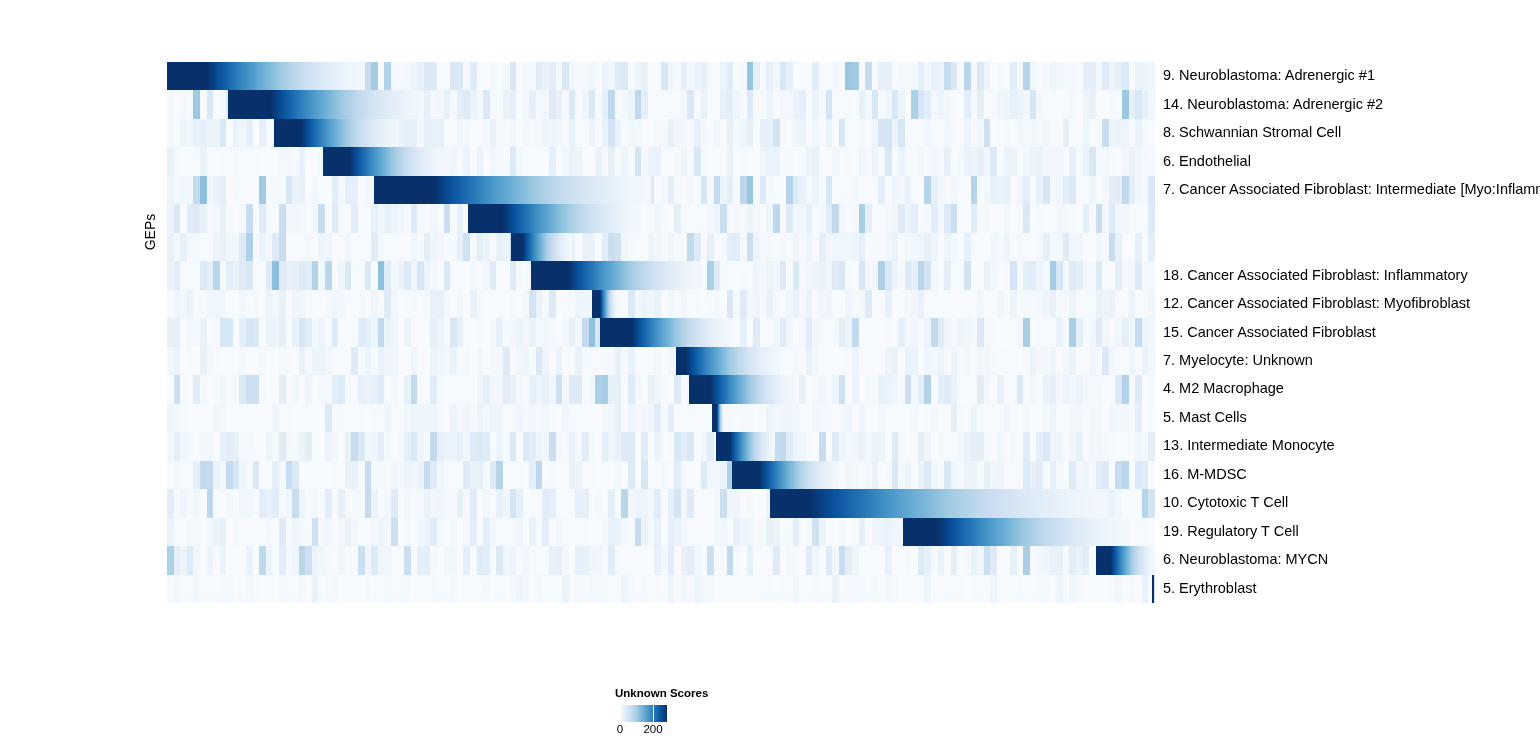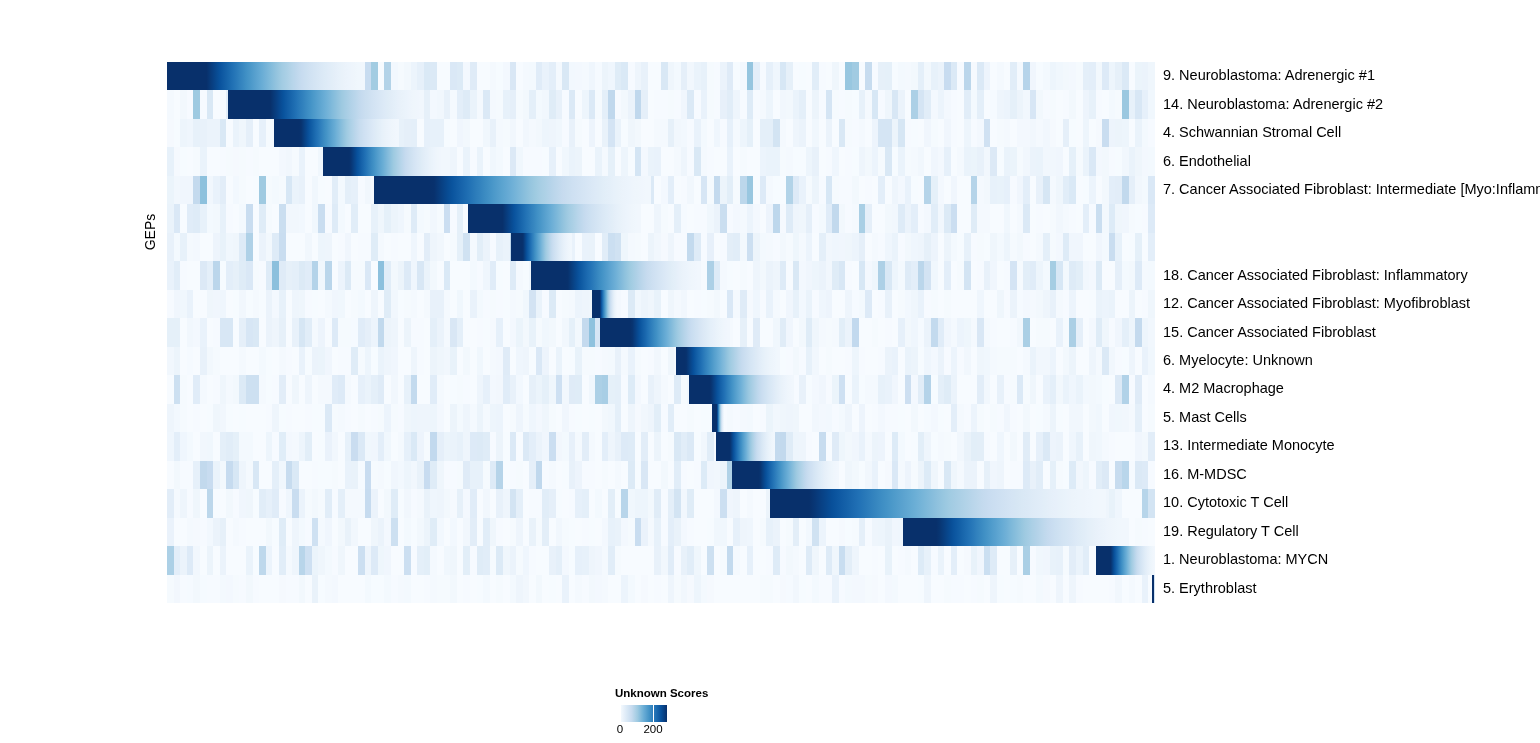--- a/index.html
+++ b/index.html
@@ -224,34 +224,34 @@
       </div>
       <div class="hm-row" style="top: 512.526px; height: 28.4737px;">
         <div class="hm-noise" style="background: linear-gradient(to right, rgb(245, 250, 254) 0%, rgb(245, 250, 254) 0.667%, rgb(242, 247, 253) 0.667%, rgb(242, 247, 253) 1.333%, rgb(246, 250, 255) 1.333%, rgb(246, 250, 255) 2%, rgb(245, 250, 255) 2%, rgb(245, 250, 255) 2.667%, rgb(242, 248, 253) 2.667%, rgb(242, 248, 253) 3.333%, rgb(245, 250, 255) 3.333%, rgb(245, 250, 255) 4%, rgb(246, 250, 255) 4%, rgb(246, 250, 255) 4.667%, rgb(246, 250, 255) 4.667%, rgb(246, 250, 255) 5.333%, rgb(243, 249, 254) 5.333%, rgb(243, 249, 254) 6%, rgb(243, 248, 254) 6%, rgb(243, 248, 254) 6.667%, rgb(245, 250, 254) 6.667%, rgb(245, 250, 254) 7.333%, rgb(246, 250, 255) 7.333%, rgb(246, 250, 255) 8%, rgb(242, 248, 253) 8%, rgb(242, 248, 253) 8.667%, rgb(246, 250, 255) 8.667%, rgb(246, 250, 255) 9.333%, rgb(247, 251, 255) 9.333%, rgb(247, 251, 255) 10%, rgb(247, 251, 255) 10%, rgb(247, 251, 255) 10.667%, rgb(247, 251, 255) 10.667%, rgb(247, 251, 255) 11.333%, rgb(245, 249, 254) 11.333%, rgb(245, 249, 254) 12%, rgb(246, 250, 255) 12%, rgb(246, 250, 255) 12.667%, rgb(246, 250, 255) 12.667%, rgb(246, 250, 255) 13.333%, rgb(242, 248, 253) 13.333%, rgb(242, 248, 253) 14%, rgb(247, 251, 255) 14%, rgb(247, 251, 255) 14.667%, rgb(233, 242, 250) 14.667%, rgb(233, 242, 250) 15.333%, rgb(246, 251, 255) 15.333%, rgb(246, 251, 255) 16%, rgb(244, 249, 254) 16%, rgb(244, 249, 254) 16.667%, rgb(243, 248, 254) 16.667%, rgb(243, 248, 254) 17.333%, rgb(247, 251, 255) 17.333%, rgb(247, 251, 255) 18%, rgb(247, 251, 255) 18%, rgb(247, 251, 255) 18.667%, rgb(247, 251, 255) 18.667%, rgb(247, 251, 255) 19.333%, rgb(247, 251, 255) 19.333%, rgb(247, 251, 255) 20%, rgb(243, 249, 254) 20%, rgb(243, 249, 254) 20.667%, rgb(246, 251, 255) 20.667%, rgb(246, 251, 255) 21.333%, rgb(246, 251, 255) 21.333%, rgb(246, 251, 255) 22%, rgb(243, 249, 254) 22%, rgb(243, 249, 254) 22.667%, rgb(246, 250, 255) 22.667%, rgb(246, 250, 255) 23.333%, rgb(244, 249, 254) 23.333%, rgb(244, 249, 254) 24%, rgb(243, 249, 254) 24%, rgb(243, 249, 254) 24.667%, rgb(247, 251, 255) 24.667%, rgb(247, 251, 255) 25.333%, rgb(247, 251, 255) 25.333%, rgb(247, 251, 255) 26%, rgb(246, 250, 255) 26%, rgb(246, 250, 255) 26.667%, rgb(244, 249, 254) 26.667%, rgb(244, 249, 254) 27.333%, rgb(245, 250, 254) 27.333%, rgb(245, 250, 254) 28%, rgb(245, 250, 254) 28%, rgb(245, 250, 254) 28.667%, rgb(242, 248, 253) 28.667%, rgb(242, 248, 253) 29.333%, rgb(247, 251, 255) 29.333%, rgb(247, 251, 255) 30%, rgb(246, 250, 255) 30%, rgb(246, 250, 255) 30.667%, rgb(247, 251, 255) 30.667%, rgb(247, 251, 255) 31.333%, rgb(246, 251, 255) 31.333%, rgb(246, 251, 255) 32%, rgb(243, 249, 254) 32%, rgb(243, 249, 254) 32.667%, rgb(247, 251, 255) 32.667%, rgb(247, 251, 255) 33.333%, rgb(245, 250, 254) 33.333%, rgb(245, 250, 254) 34%, rgb(247, 251, 255) 34%, rgb(247, 251, 255) 34.667%, rgb(243, 249, 254) 34.667%, rgb(243, 249, 254) 35.333%, rgb(238, 245, 252) 35.333%, rgb(238, 245, 252) 36%, rgb(241, 247, 253) 36%, rgb(241, 247, 253) 36.667%, rgb(247, 251, 255) 36.667%, rgb(247, 251, 255) 37.333%, rgb(242, 248, 253) 37.333%, rgb(242, 248, 253) 38%, rgb(247, 251, 255) 38%, rgb(247, 251, 255) 38.667%, rgb(246, 251, 255) 38.667%, rgb(246, 251, 255) 39.333%, rgb(247, 251, 255) 39.333%, rgb(247, 251, 255) 40%, rgb(233, 242, 251) 40%, rgb(233, 242, 251) 40.667%, rgb(247, 251, 255) 40.667%, rgb(247, 251, 255) 41.333%, rgb(244, 249, 254) 41.333%, rgb(244, 249, 254) 42%, rgb(246, 250, 255) 42%, rgb(246, 250, 255) 42.667%, rgb(242, 248, 253) 42.667%, rgb(242, 248, 253) 43.333%, rgb(243, 248, 254) 43.333%, rgb(243, 248, 254) 44%, rgb(244, 249, 254) 44%, rgb(244, 249, 254) 44.667%, rgb(247, 251, 255) 44.667%, rgb(247, 251, 255) 45.333%, rgb(247, 251, 255) 45.333%, rgb(247, 251, 255) 46%, rgb(236, 244, 252) 46%, rgb(236, 244, 252) 46.667%, rgb(243, 249, 254) 46.667%, rgb(243, 249, 254) 47.333%, rgb(247, 251, 255) 47.333%, rgb(247, 251, 255) 48%, rgb(245, 249, 254) 48%, rgb(245, 249, 254) 48.667%, rgb(247, 251, 255) 48.667%, rgb(247, 251, 255) 49.333%, rgb(246, 250, 255) 49.333%, rgb(246, 250, 255) 50%, rgb(247, 251, 255) 50%, rgb(247, 251, 255) 50.667%, rgb(238, 245, 252) 50.667%, rgb(238, 245, 252) 51.333%, rgb(245, 250, 254) 51.333%, rgb(245, 250, 254) 52%, rgb(241, 247, 253) 52%, rgb(241, 247, 253) 52.667%, rgb(245, 249, 254) 52.667%, rgb(245, 249, 254) 53.333%, rgb(237, 245, 252) 53.333%, rgb(237, 245, 252) 54%, rgb(243, 249, 254) 54%, rgb(243, 249, 254) 54.667%, rgb(245, 249, 254) 54.667%, rgb(245, 249, 254) 55.333%, rgb(247, 251, 255) 55.333%, rgb(247, 251, 255) 56%, rgb(247, 251, 255) 56%, rgb(247, 251, 255) 56.667%, rgb(247, 251, 255) 56.667%, rgb(247, 251, 255) 57.333%, rgb(247, 251, 255) 57.333%, rgb(247, 251, 255) 58%, rgb(247, 251, 255) 58%, rgb(247, 251, 255) 58.667%, rgb(247, 251, 255) 58.667%, rgb(247, 251, 255) 59.333%, rgb(247, 251, 255) 59.333%, rgb(247, 251, 255) 60%, rgb(245, 250, 254) 60%, rgb(245, 250, 254) 60.667%, rgb(245, 250, 254) 60.667%, rgb(245, 250, 254) 61.333%, rgb(247, 251, 255) 61.333%, rgb(247, 251, 255) 62%, rgb(245, 249, 254) 62%, rgb(245, 249, 254) 62.667%, rgb(245, 250, 255) 62.667%, rgb(245, 250, 255) 63.333%, rgb(241, 247, 253) 63.333%, rgb(241, 247, 253) 64%, rgb(246, 251, 255) 64%, rgb(246, 251, 255) 64.667%, rgb(247, 251, 255) 64.667%, rgb(247, 251, 255) 65.333%, rgb(243, 249, 254) 65.333%, rgb(243, 249, 254) 66%, rgb(246, 250, 255) 66%, rgb(246, 250, 255) 66.667%, rgb(246, 250, 255) 66.667%, rgb(246, 250, 255) 67.333%, rgb(233, 242, 251) 67.333%, rgb(233, 242, 251) 68%, rgb(246, 250, 255) 68%, rgb(246, 250, 255) 68.667%, rgb(243, 249, 254) 68.667%, rgb(243, 249, 254) 69.333%, rgb(243, 248, 254) 69.333%, rgb(243, 248, 254) 70%, rgb(243, 248, 254) 70%, rgb(243, 248, 254) 70.667%, rgb(245, 250, 254) 70.667%, rgb(245, 250, 254) 71.333%, rgb(245, 249, 254) 71.333%, rgb(245, 249, 254) 72%, rgb(247, 251, 255) 72%, rgb(247, 251, 255) 72.667%, rgb(243, 248, 254) 72.667%, rgb(243, 248, 254) 73.333%, rgb(243, 249, 254) 73.333%, rgb(243, 249, 254) 74%, rgb(247, 251, 255) 74%, rgb(247, 251, 255) 74.667%, rgb(247, 251, 255) 74.667%, rgb(247, 251, 255) 75.333%, rgb(247, 251, 255) 75.333%, rgb(247, 251, 255) 76%, rgb(246, 251, 255) 76%, rgb(246, 251, 255) 76.667%, rgb(238, 245, 252) 76.667%, rgb(238, 245, 252) 77.333%, rgb(247, 251, 255) 77.333%, rgb(247, 251, 255) 78%, rgb(247, 251, 255) 78%, rgb(247, 251, 255) 78.667%, rgb(245, 250, 254) 78.667%, rgb(245, 250, 254) 79.333%, rgb(246, 250, 255) 79.333%, rgb(246, 250, 255) 80%, rgb(246, 250, 255) 80%, rgb(246, 250, 255) 80.667%, rgb(247, 251, 255) 80.667%, rgb(247, 251, 255) 81.333%, rgb(246, 250, 255) 81.333%, rgb(246, 250, 255) 82%, rgb(245, 250, 254) 82%, rgb(245, 250, 254) 82.667%, rgb(247, 251, 255) 82.667%, rgb(247, 251, 255) 83.333%, rgb(238, 245, 252) 83.333%, rgb(238, 245, 252) 84%, rgb(246, 251, 255) 84%, rgb(246, 251, 255) 84.667%, rgb(247, 251, 255) 84.667%, rgb(247, 251, 255) 85.333%, rgb(246, 251, 255) 85.333%, rgb(246, 251, 255) 86%, rgb(245, 250, 254) 86%, rgb(245, 250, 254) 86.667%, rgb(247, 251, 255) 86.667%, rgb(247, 251, 255) 87.333%, rgb(247, 251, 255) 87.333%, rgb(247, 251, 255) 88%, rgb(243, 249, 254) 88%, rgb(243, 249, 254) 88.667%, rgb(245, 249, 254) 88.667%, rgb(245, 249, 254) 89.333%, rgb(247, 251, 255) 89.333%, rgb(247, 251, 255) 90%, rgb(238, 245, 252) 90%, rgb(238, 245, 252) 90.667%, rgb(247, 251, 255) 90.667%, rgb(247, 251, 255) 91.333%, rgb(238, 245, 252) 91.333%, rgb(238, 245, 252) 92%, rgb(246, 250, 255) 92%, rgb(246, 250, 255) 92.667%, rgb(247, 251, 255) 92.667%, rgb(247, 251, 255) 93.333%, rgb(247, 251, 255) 93.333%, rgb(247, 251, 255) 94%, rgb(247, 251, 255) 94%, rgb(247, 251, 255) 94.667%, rgb(247, 251, 255) 94.667%, rgb(247, 251, 255) 95.333%, rgb(246, 250, 255) 95.333%, rgb(246, 250, 255) 96%, rgb(241, 247, 253) 96%, rgb(241, 247, 253) 96.667%, rgb(247, 251, 255) 96.667%, rgb(247, 251, 255) 97.333%, rgb(244, 249, 254) 97.333%, rgb(244, 249, 254) 98%, rgb(247, 251, 255) 98%, rgb(247, 251, 255) 98.667%, rgb(233, 242, 251) 98.667%, rgb(233, 242, 251) 99.333%, rgb(247, 251, 255) 99.333%, rgb(247, 251, 255) 100%);"></div>
         <div class="hm-block" style="left: 985.036px; width: 2.964px; background: linear-gradient(to right, rgb(8, 48, 107) 0%, rgb(8, 48, 107) 1.667%, rgb(8, 48, 107) 3.333%, rgb(8, 48, 107) 5%, rgb(8, 48, 107) 6.667%, rgb(8, 48, 107) 8.333%, rgb(8, 48, 107) 10%, rgb(8, 48, 107) 11.667%, rgb(8, 48, 107) 13.333%, rgb(8, 48, 107) 15%, rgb(8, 48, 107) 16.667%, rgb(8, 48, 107) 18.333%, rgb(8, 48, 107) 20%, rgb(8, 48, 107) 21.667%, rgb(8, 48, 107) 23.333%, rgb(8, 48, 107) 25%, rgb(8, 48, 107) 26.667%, rgb(8, 48, 107) 28.333%, rgb(8, 48, 107) 30%, rgb(8, 48, 107) 31.667%, rgb(8, 48, 107) 33.333%, rgb(8, 48, 107) 35%, rgb(8, 48, 107) 36.667%, rgb(8, 48, 107) 38.333%, rgb(8, 48, 107) 40%, rgb(8, 48, 107) 41.667%, rgb(8, 48, 107) 43.333%, rgb(8, 48, 107) 45%, rgb(8, 48, 107) 46.667%, rgb(8, 48, 107) 48.333%, rgb(8, 48, 107) 50%, rgb(8, 62, 128) 51.667%, rgb(8, 76, 148) 53.333%, rgb(14, 89, 162) 55%, rgb(24, 101, 172) 56.667%, rgb(34, 114, 181) 58.333%, rgb(46, 126, 188) 60%, rgb(58, 138, 194) 61.667%, rgb(70, 149, 200) 63.333%, rgb(85, 159, 205) 65%, rgb(98, 168, 211) 66.667%, rgb(112, 177, 215) 68.333%, rgb(128, 186, 219) 70%, rgb(144, 194, 222) 71.667%, rgb(158, 202, 225) 73.333%, rgb(169, 207, 229) 75%, rgb(180, 211, 233) 76.667%, rgb(190, 216, 236) 78.333%, rgb(199, 220, 239) 80%, rgb(205, 223, 241) 81.667%, rgb(210, 227, 243) 83.333%, rgb(215, 230, 245) 85%, rgb(219, 233, 246) 86.667%, rgb(223, 236, 247) 88.333%, rgb(227, 238, 249) 90%, rgb(231, 241, 250) 91.667%, rgb(234, 243, 251) 93.333%, rgb(237, 244, 252) 95%, rgb(239, 246, 252) 96.667%, rgb(240, 247, 253) 98.333%, rgb(241, 247, 253) 100%);"></div>
       </div>
     </div>
 
   <div id="row-labels">
       <div class="row-label" style="top: 6.23684px; text-align: center;">9. Neuroblastoma: Adrenergic #1</div>
       <div class="row-label" style="top: 34.7105px;">14. Neuroblastoma: Adrenergic #2</div>
-      <div class="row-label" style="top: 63.1842px;">4. Schwannian Stromal Cell</div>
+      <div class="row-label" style="top: 63.1842px;">8. Schwannian Stromal Cell</div>
       <div class="row-label" style="top: 91.6579px;">6. Endothelial</div>
       <div class="row-label" style="top: 120.132px;">7. Cancer Associated Fibroblast: Intermediate [Myo:Inflammatory]</div>
       <div class="row-label" style="top: 205.553px;">18. Cancer Associated Fibroblast: Inflammatory</div>
       <div class="row-label" style="top: 234.026px;">12. Cancer Associated Fibroblast: Myofibroblast</div>
       <div class="row-label" style="top: 262.5px;">15. Cancer Associated Fibroblast</div>
-      <div class="row-label" style="top: 290.974px;">6. Myelocyte: Unknown</div>
+      <div class="row-label" style="top: 290.974px;">7. Myelocyte: Unknown</div>
       <div class="row-label" style="top: 319.447px;">4. M2 Macrophage</div>
       <div class="row-label" style="top: 347.921px;">5. Mast Cells</div>
       <div class="row-label" style="top: 376.395px;">13. Intermediate Monocyte</div>
       <div class="row-label" style="top: 404.868px;">16. M-MDSC</div>
       <div class="row-label" style="top: 433.342px;">10. Cytotoxic T Cell</div>
       <div class="row-label" style="top: 461.816px;">19. Regulatory T Cell</div>
-      <div class="row-label" style="top: 490.289px;">1. Neuroblastoma: MYCN</div>
+      <div class="row-label" style="top: 490.289px;">6. Neuroblastoma: MYCN</div>
       <div class="row-label" style="top: 518.763px;">5. Erythroblast</div>
     </div>
 
 
   <div id="legend">
     <div id="legend-title">Unknown Scores</div>
     <div id="colorbar">
       <div id="colorbar-gradient" style="background: linear-gradient(to right, rgb(247, 251, 255) 0%, rgb(242, 248, 253) 2.5%, rgb(237, 245, 252) 5%, rgb(232, 241, 250) 7.5%, rgb(227, 238, 249) 10%, rgb(222, 235, 247) 12.5%, rgb(217, 232, 245) 15%, rgb(212, 229, 244) 17.5%, rgb(208, 225, 242) 20%, rgb(203, 222, 241) 22.5%, rgb(198, 219, 239) 25%, rgb(190, 216, 236) 27.5%, rgb(182, 212, 233) 30%, rgb(174, 209, 231) 32.5%, rgb(166, 205, 228) 35%, rgb(158, 202, 225) 37.5%, rgb(148, 196, 223) 40%, rgb(138, 191, 221) 42.5%, rgb(127, 185, 218) 45%, rgb(117, 180, 216) 47.5%, rgb(107, 174, 214) 50%, rgb(99, 168, 211) 52.5%, rgb(91, 163, 208) 55%, rgb(82, 157, 204) 57.5%, rgb(74, 152, 201) 60%, rgb(66, 146, 198) 62.5%, rgb(59, 139, 195) 65%, rgb(53, 133, 191) 67.5%, rgb(46, 126, 188) 70%, rgb(40, 120, 184) 72.5%, rgb(33, 113, 181) 75%, rgb(28, 107, 176) 77.5%, rgb(23, 100, 171) 80%, rgb(18, 94, 166) 82.5%, rgb(13, 87, 161) 85%, rgb(8, 81, 156) 87.5%, rgb(8, 74, 146) 90%, rgb(8, 68, 136) 92.5%, rgb(8, 61, 127) 95%, rgb(8, 55, 117) 97.5%, rgb(8, 48, 107) 100%);"></div>
       <div class="cbar-tick" style="left:0px;"></div>
       <div class="cbar-tick" style="left:32.5px;"></div>

